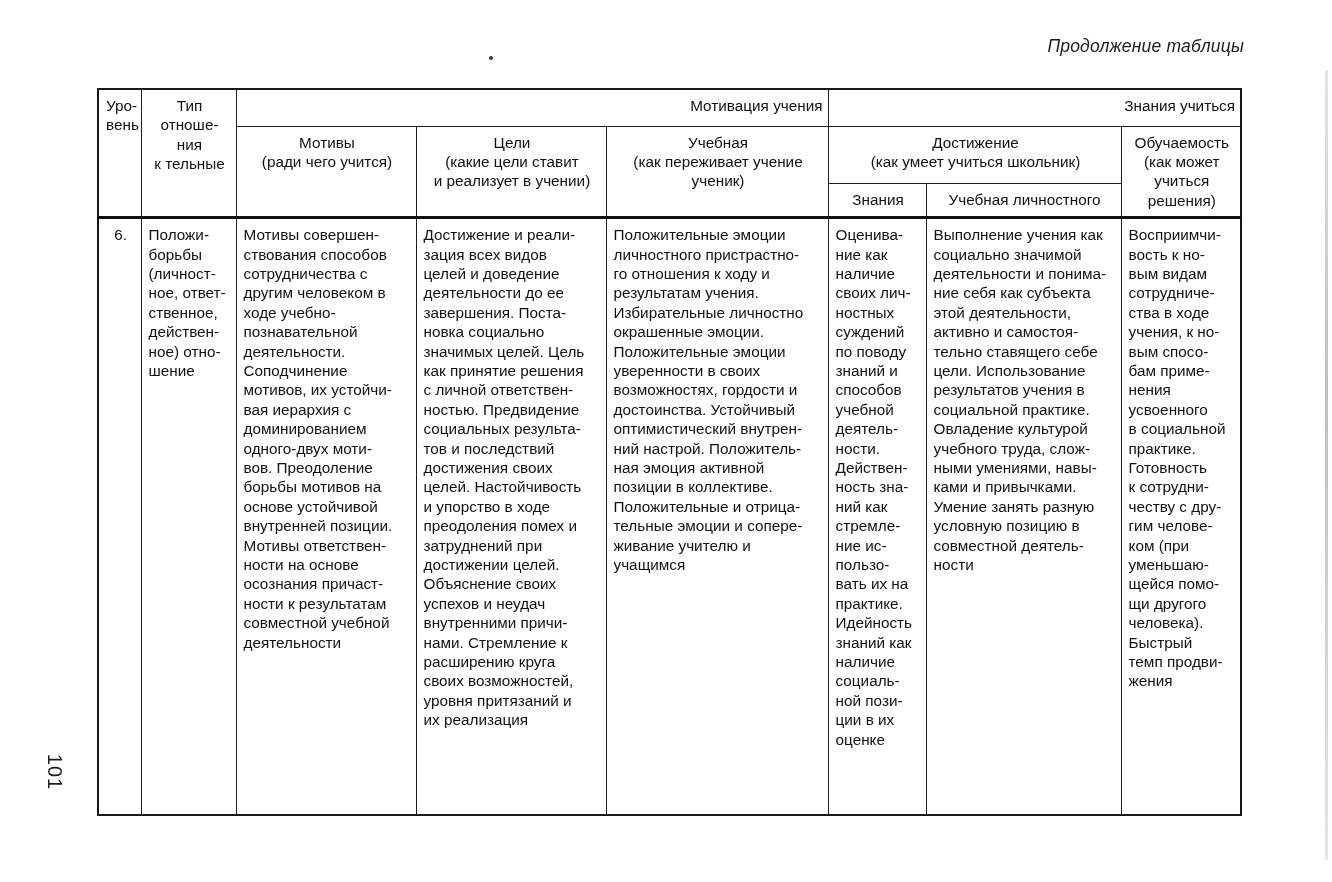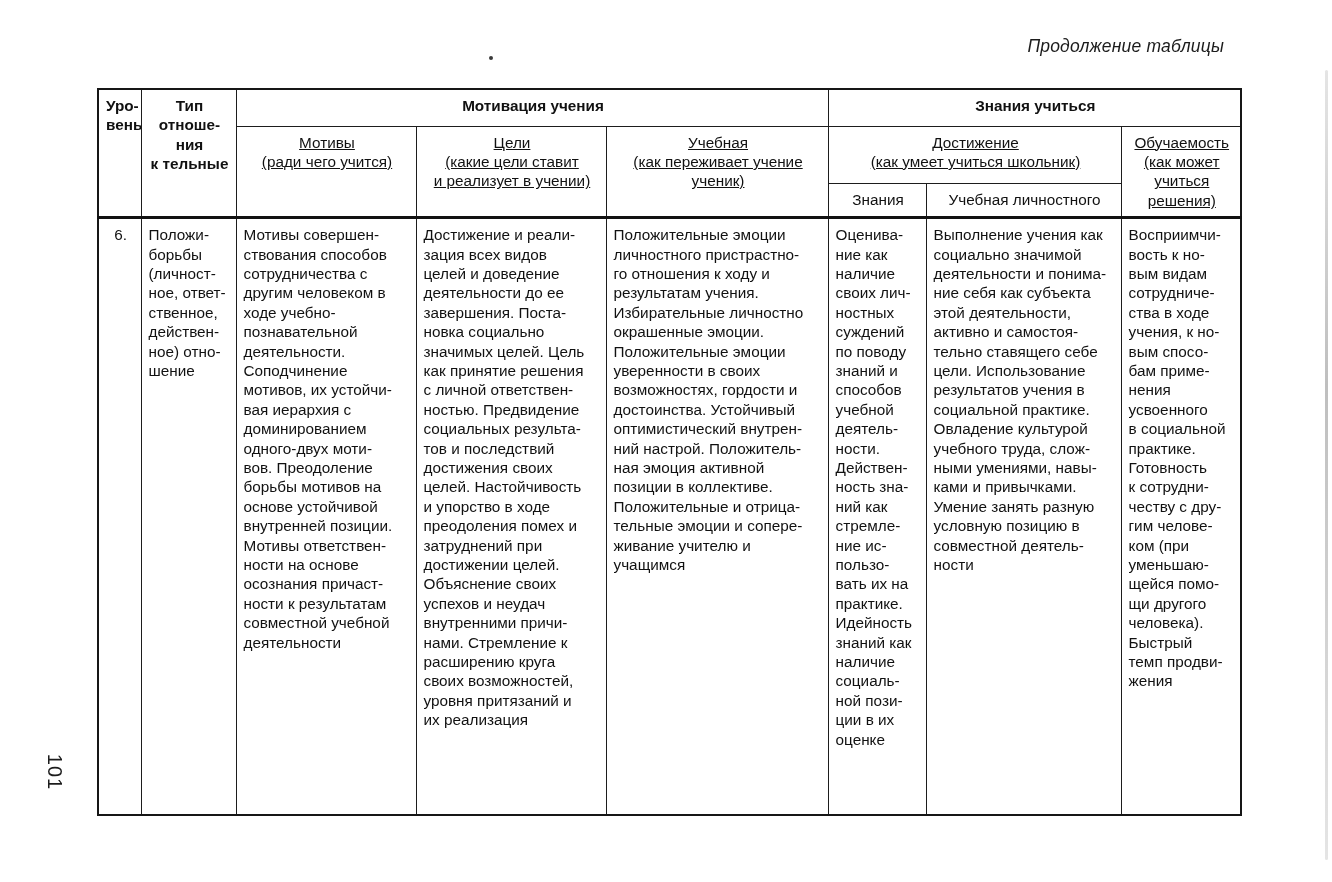--- a/index.html
+++ b/index.html
@@ -2,21 +2,21 @@
 <html><head>
 <meta charset="utf-8">
 <style>
   html,body{margin:0;padding:0;}
   body{
     width:1332px;height:882px;position:relative;background:#ffffff;
     font-family:"Liberation Sans", sans-serif;color:#111;
     overflow:hidden;
   }
   .continuation{
-    position:absolute;top:36px;right:108px;
+    position:absolute;top:36px;right:88px;
     font-style:italic;font-size:17.5px;color:#1c1c1c;letter-spacing:.2px;
   }
   .speck{
     position:absolute;left:489px;top:56px;width:4px;height:4px;
     background:#3a3a3a;border-radius:50%;
   }
   .page-num{
     position:absolute;left:42px;top:744px;width:26px;height:56px;
   }
   .page-num span{
@@ -38,29 +38,29 @@
   }
   table.grid td{
     border:1.5px solid #1d1d1d;
     vertical-align:top;
     padding:6px 5px 6px 7px;
     font-size:15.3px;line-height:19.4px;
     white-space:pre-line;
     overflow:hidden;
   }
   tr.r1{height:37px;}
-  tr.r2{height:57px;text-decoration:underline;}
+  tr.r2{height:57px;}
   tr.r3{height:33px;}
   tr.rbody{height:597px;}
   td.hdr{
     text-align:center;vertical-align:middle;
     padding:2px 3px;line-height:18.5px;font-size:15.2px;
   }
-  td.bold{font-weight:bold;}
-  td.band{border-bottom:3px solid #111;}
+  td.bold{font-weight:normal;}
+  td.band{border-bottom:3px solid #111;text-align:right;}
   tr.rbody td{border-top:3px solid #111;}
   td.level-cell{text-align:center;padding-top:9px;}
 </style>
 </head>
 <body>
 
 <div class="continuation">Продолжение таблицы</div>
 <div class="speck"></div>
 <div class="edge-shadow"></div>
 

